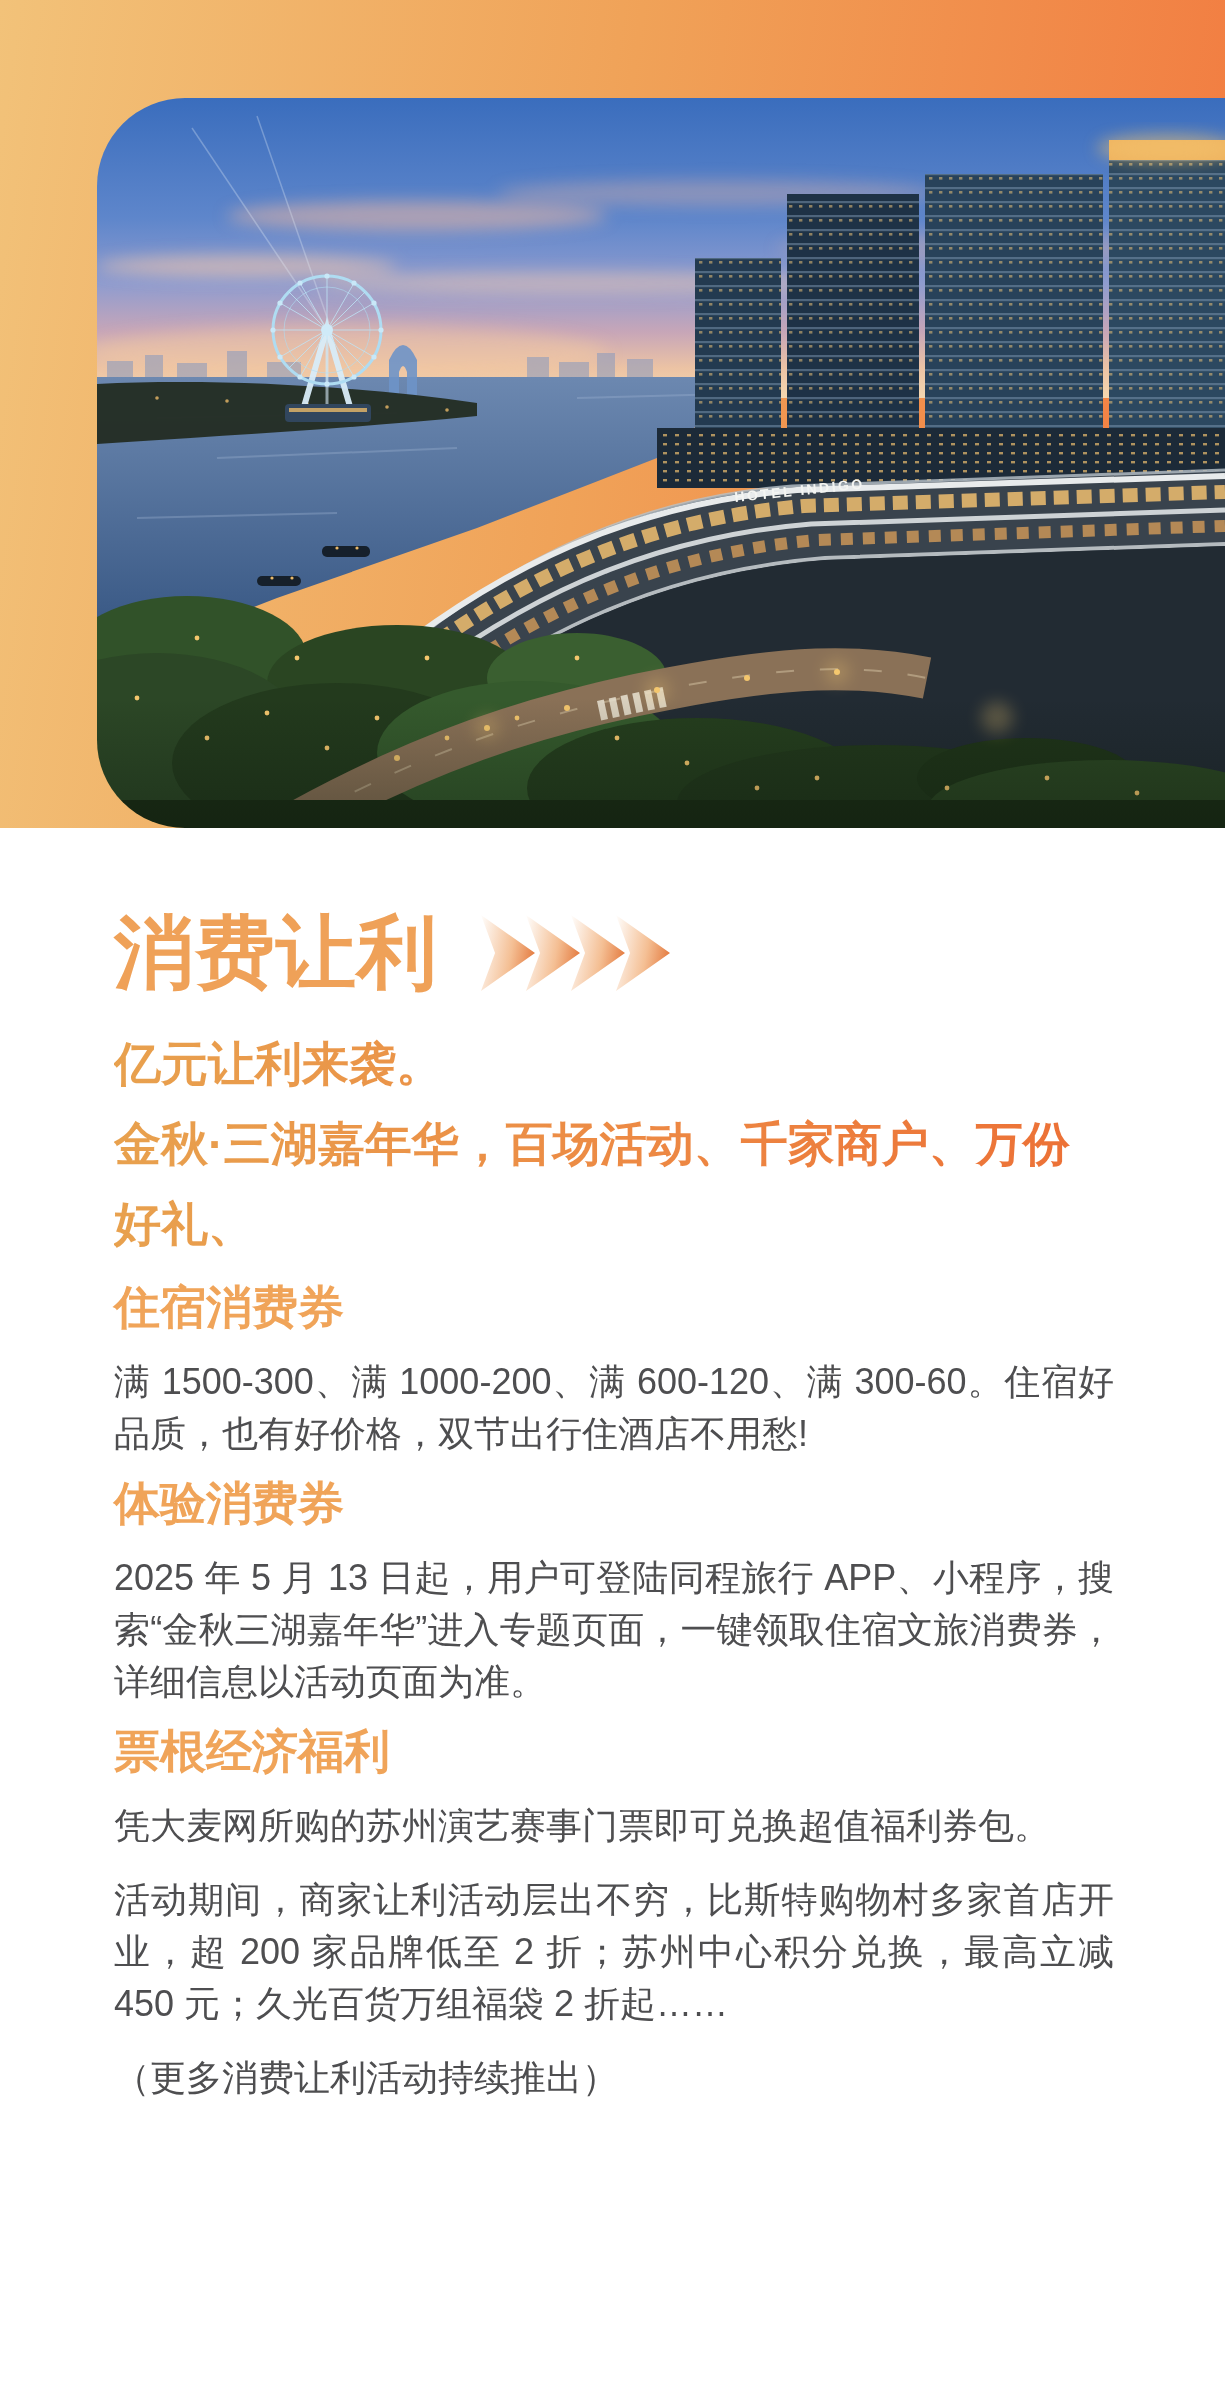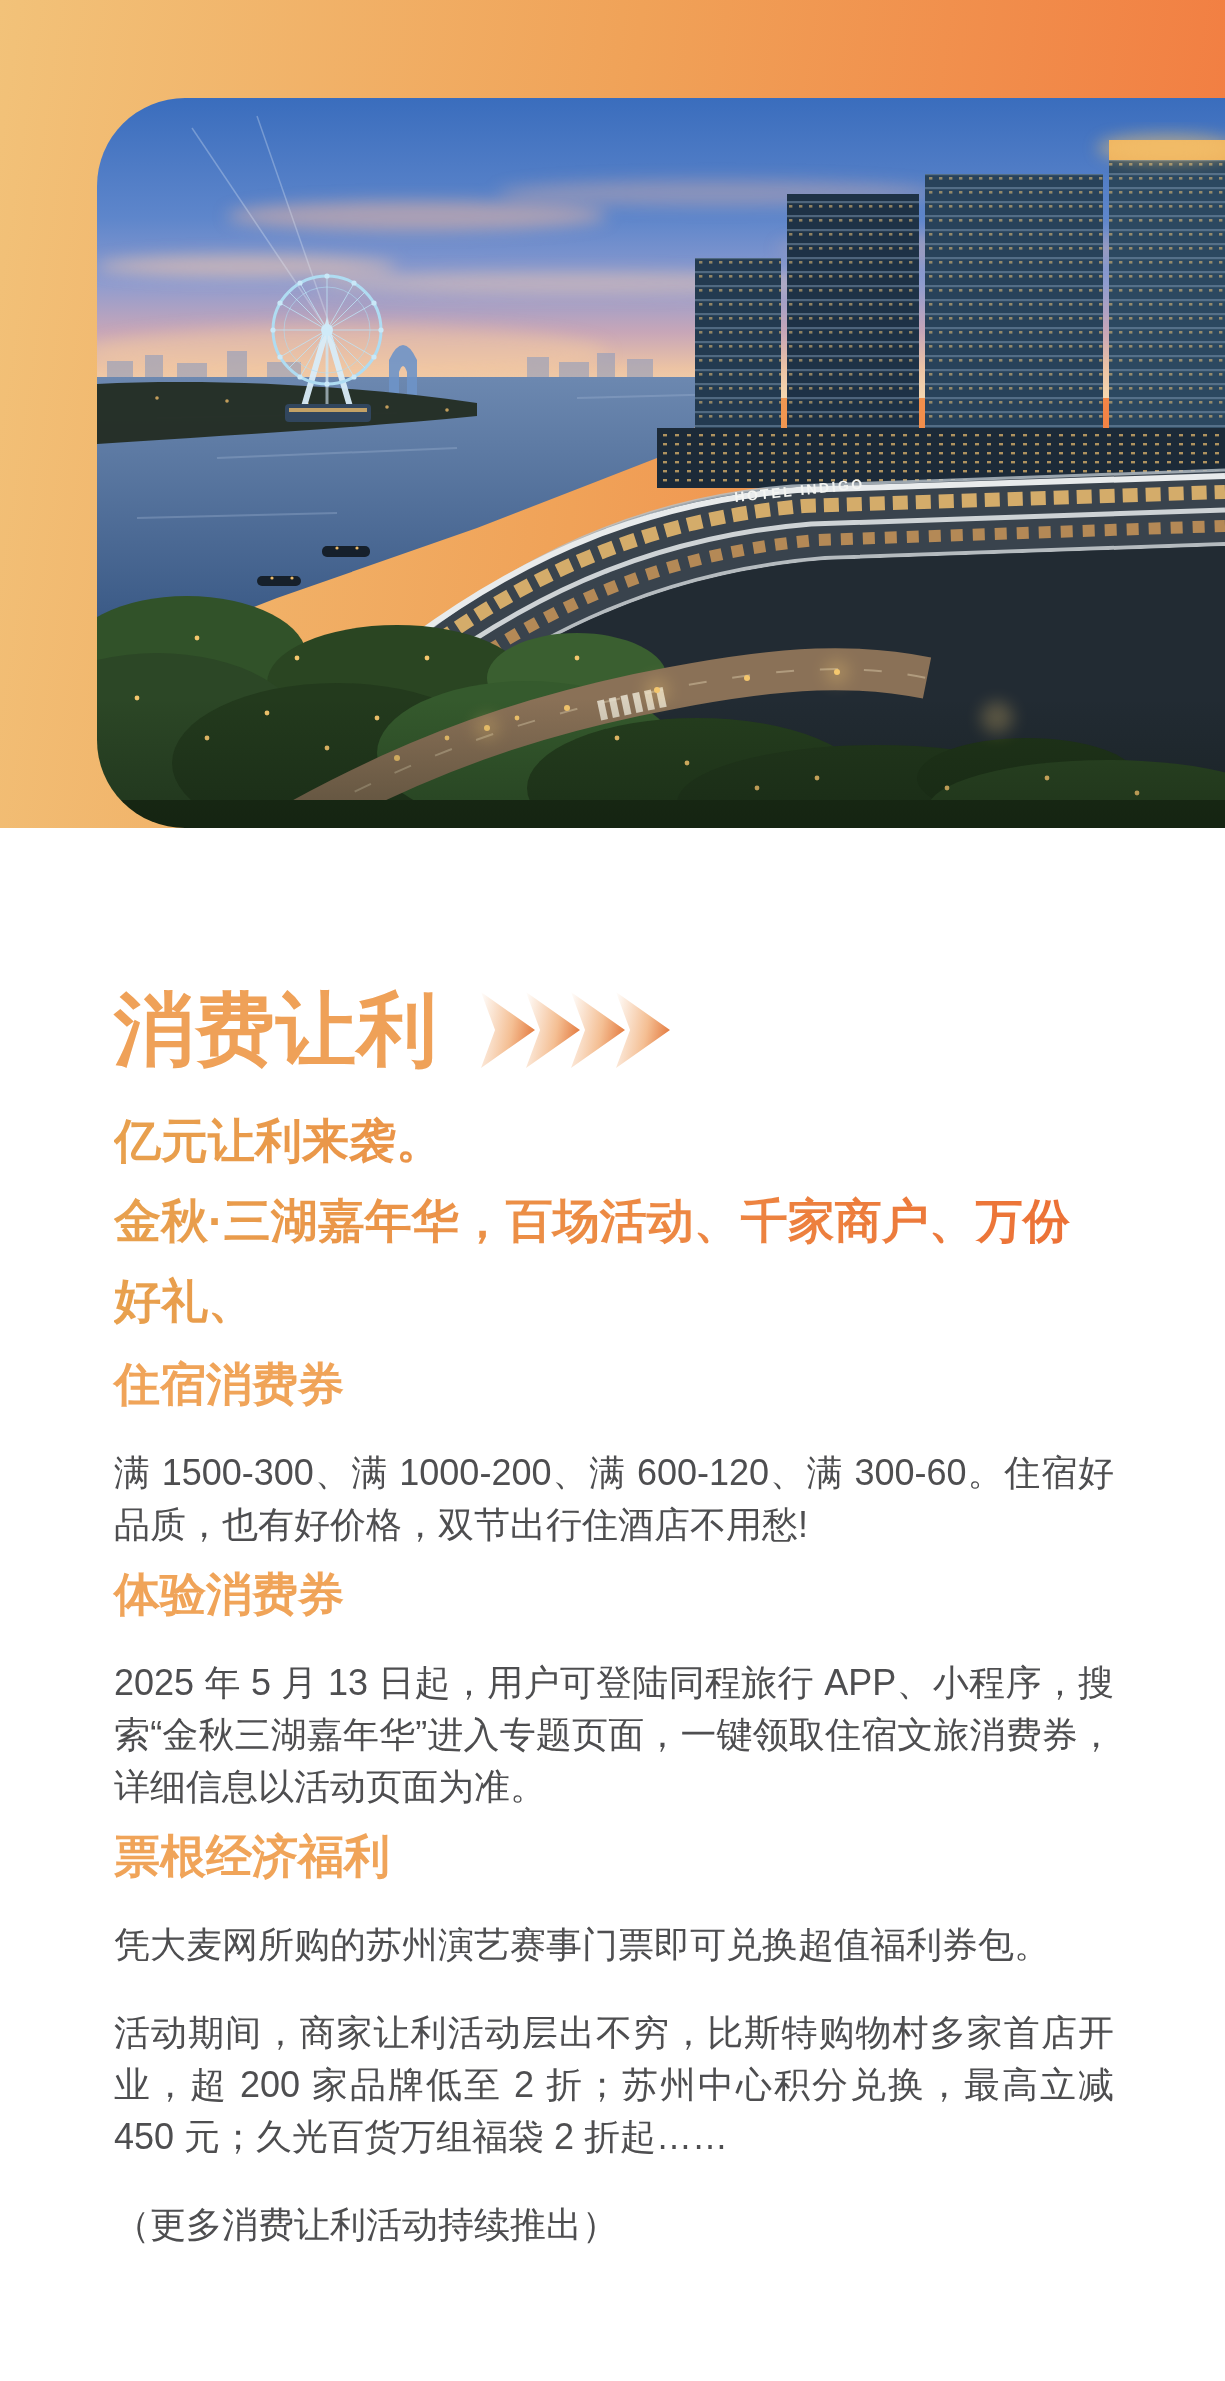--- a/index.html
+++ b/index.html
@@ -28,21 +28,21 @@
     left: 97px; top: 98px;
     width: 1128px; height: 730px;
     border-radius: 88px 0 0 88px;
     overflow: hidden;
   }
   .photo-wrap svg { display: block; width: 1128px; height: 730px; }
 
   
   .content {
     position: absolute;
-    left: 114px; top: 987px;
+    left: 114px; top: 910px;
     width: 1000px;
   }
 
   .title-row { display: flex; align-items: center; }
   .page-title {
     font-size: 80px;
     line-height: 86px;
     font-weight: 800;
     color: #EFA158;
     letter-spacing: 1px;
@@ -73,21 +73,21 @@
   }
 
   .section-heading {
     margin-top: 16px;
     font-size: 46px;
     line-height: 54px;
     font-weight: 700;
     color: #F0A459;
   }
   .body-text {
-    margin-top: 36px;
+    margin-top: 22px;
     font-size: 36px;
     line-height: 52px;
     font-weight: 400;
     color: #4E4E50;
     text-align: justify;
   }
 </style>
 </head>
 <body>
 

